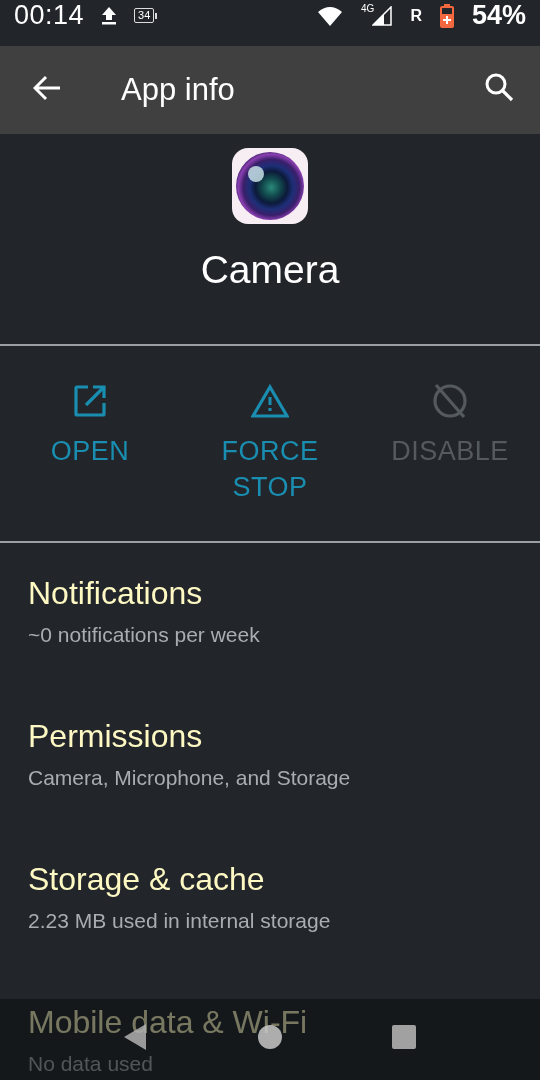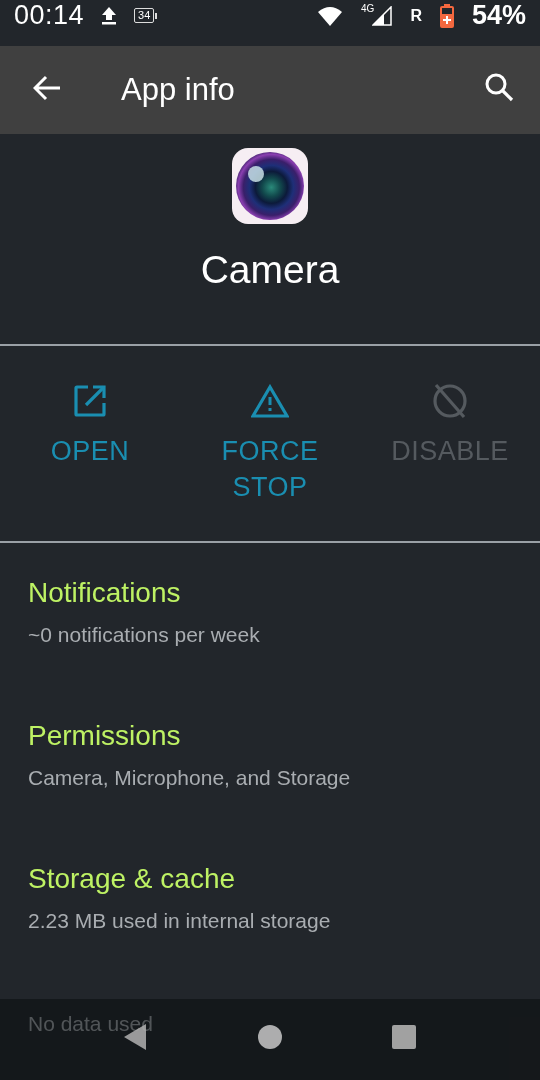--- a/index.html
+++ b/index.html
@@ -74,21 +74,21 @@
   .action-icon { width: 40px; height: 40px; display: flex; align-items: center; justify-content: center; }
   .action-label {
     margin-top: 12px; font-size: 27px; text-align: center; line-height: 36px; letter-spacing: 0.5px;
     width: 120px; word-break: break-all;
   }
   .action.enabled .action-label { color: #1a8eb1; }
   .action.disabled .action-label { color: #555a5f; }
 
   
   .pref { position: absolute; left: 28px; right: 20px; }
-  .pref-title { font-size: 28px; color: #bef264; line-height: 40px; }
+  .pref-title { font-size: 32px; color: #fef9c3; line-height: 40px; }
   .pref-summary { font-size: 21px; color: #a9adb1; line-height: 36px; margin-top: 4px; }
 
   
   .nav-bar {
     position: absolute; left: 0; top: 999px; width: 540px; height: 81px;
     background: rgba(10,12,14,0.55);
   }
   .nav-btn { position: absolute; display: flex; align-items: center; justify-content: center; }
 </style>
 </head>
@@ -201,20 +201,21 @@
   </div>
   <div class="pref" style="top:716px;">
     <div class="pref-title">Permissions</div>
     <div class="pref-summary">Camera, Microphone, and Storage</div>
   </div>
   <div class="pref" style="top:859px;">
     <div class="pref-title">Storage &amp; cache</div>
     <div class="pref-summary">2.23 MB used in internal storage</div>
   </div>
   <div class="pref" style="top:1002px;">
+    <div class="pref-title">Mobile data &amp; Wi-Fi</div>
     <div class="pref-summary">No data used</div>
   </div>
 
   <div class="nav-bar">
     <div class="nav-btn" style="left:110px; top:20px; width:50px; height:40px;">
       <span>
         <svg width="26" height="28" viewBox="0 0 26 28">
             <path d="M24 1 V27 L2 14 Z" fill="#b0b0b0" fill-opacity="0.85"></path>
           </svg>
       </span>

